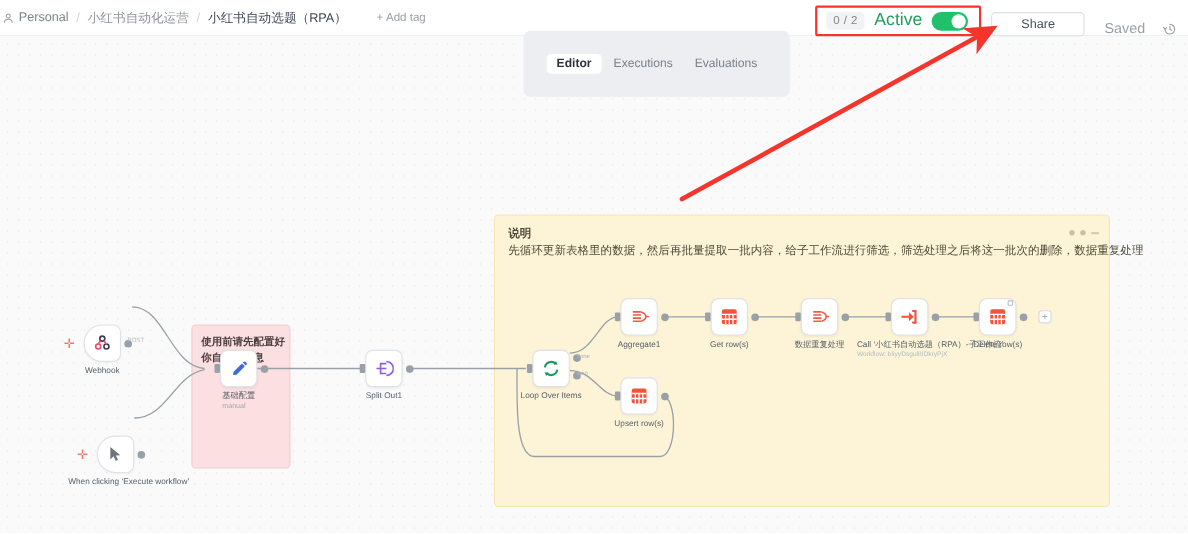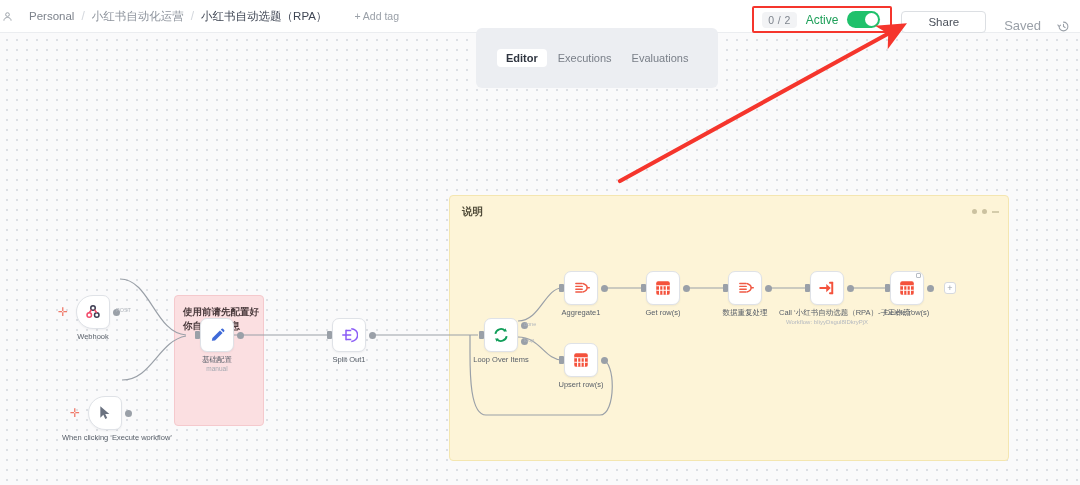--- a/index.html
+++ b/index.html
@@ -11,36 +11,36 @@
   #app { position: relative; width: 1080px; height: 485px; overflow: hidden; }
 
   
   .header {
     position: absolute; top: 0; left: 0; width: 1080px; height: 33px;
     background: #fff; display: flex; align-items: center;
     border-bottom: 1px solid #ebedf0; z-index: 40;
   }
   .crumbs { display: flex; align-items: center; padding-left: 2px; gap: 7px; font-size: 11.5px; }
   .crumb { color: #8d939c; white-space: nowrap; }
-  .crumb.home { display: flex; align-items: center; gap: 16px; color: #7d838c; }
+  .crumb.home { display: flex; align-items: center; gap: 4px; color: #7d838c; }
   .crumb.current { color: #3f4654; }
   .sep { color: #d3d7dd; font-size: 12px; }
   .addtag { color: #9aa0a8; font-size: 10.5px; margin-left: 20px; white-space: nowrap; }
 
   .hdr-right { position: absolute; right: 4px; top: 0; height: 33px; display: flex; align-items: flex-end; gap: 0; }
   .active-box {
     display: flex; align-items: center; gap: 9px;
     border: 2.5px solid #f5352c; padding: 3px 10px 3px 8px; border-radius: 2px;
     margin-right: 9px;
   }
   .countpill {
     background: #f2f3f5; color: #7e848d; font-size: 10.5px;
     border-radius: 4px; padding: 2px 6px; letter-spacing: .4px;
   }
-  .active-lbl { color: #1fa05a; font-size: 12px; }
+  .active-lbl { color: #1fa05a; font-size: 16px; }
   .toggle {
     width: 33px; height: 17px; border-radius: 9px; background: #1fc16b;
     position: relative; flex: none;
   }
   .toggle .knob {
     position: absolute; top: 2px; right: 2px; width: 13px; height: 13px;
     border-radius: 50%; background: #fff;
   }
   .share-btn {
     border: 1px solid #dcdfe3; border-radius: 4px; padding: 4px 26px;
@@ -89,21 +89,21 @@
   
   .node { position: absolute; }
   .nbox {
     width: 34px; height: 34px; border-radius: 7px; background: #fff;
     border: 1px solid #dfe2e7; display: flex; align-items: center; justify-content: center;
     box-shadow: 0 1px 2px rgba(20,25,40,.05);
   }
   .nbox.trig { border-top-left-radius: 17px; border-bottom-left-radius: 17px; }
   .nlabel {
     position: absolute; top: 37px; left: 50%; transform: translateX(-50%);
-    font-size: 7.5px; color: #575e68; white-space: nowrap; text-align: center; line-height: 1.25;
+    font-size: 7.5px; color: #575e68; white-space: nowrap; line-height: 1.25;
   }
   .nsub { font-size: 6.5px; color: #a4a9b1; }
   .nsub2 { font-size: 6px; color: #b4b9c0; }
   .port {
     position: absolute; width: 7px; height: 7px; border-radius: 50%;
     background: #9aa0a8; top: 50%; margin-top: -3.5px;
   }
   .port.out { right: -10px; }
   .port.in { left: -5px; width: 5px; height: 8px; border-radius: 1px; margin-top: -4px; }
   .plus-l {
@@ -165,20 +165,21 @@
   <div class="tabs">
     <div class="tab active">Editor</div>
     <div class="tab">Executions</div>
     <div class="tab">Evaluations</div>
   </div>
 
   <div class="canvas">
 
     <div class="sticky">
       <div class="sticky-title">说明</div>
+      <div class="sticky-body">先循环更新表格里的数据，然后再批量提取一批内容，给子工作流进行筛选，筛选处理之后将这一批次的删除，数据重复处理</div>
       <div class="sticky-dots">
         <span class="sdot"></span>
         <span class="sdot"></span>
         <span class="sdash"></span>
       </div>
     </div>
 
     <div class="pink">
       <div class="pink-body">使用前请先配置好你自己的信息</div>
     </div>

